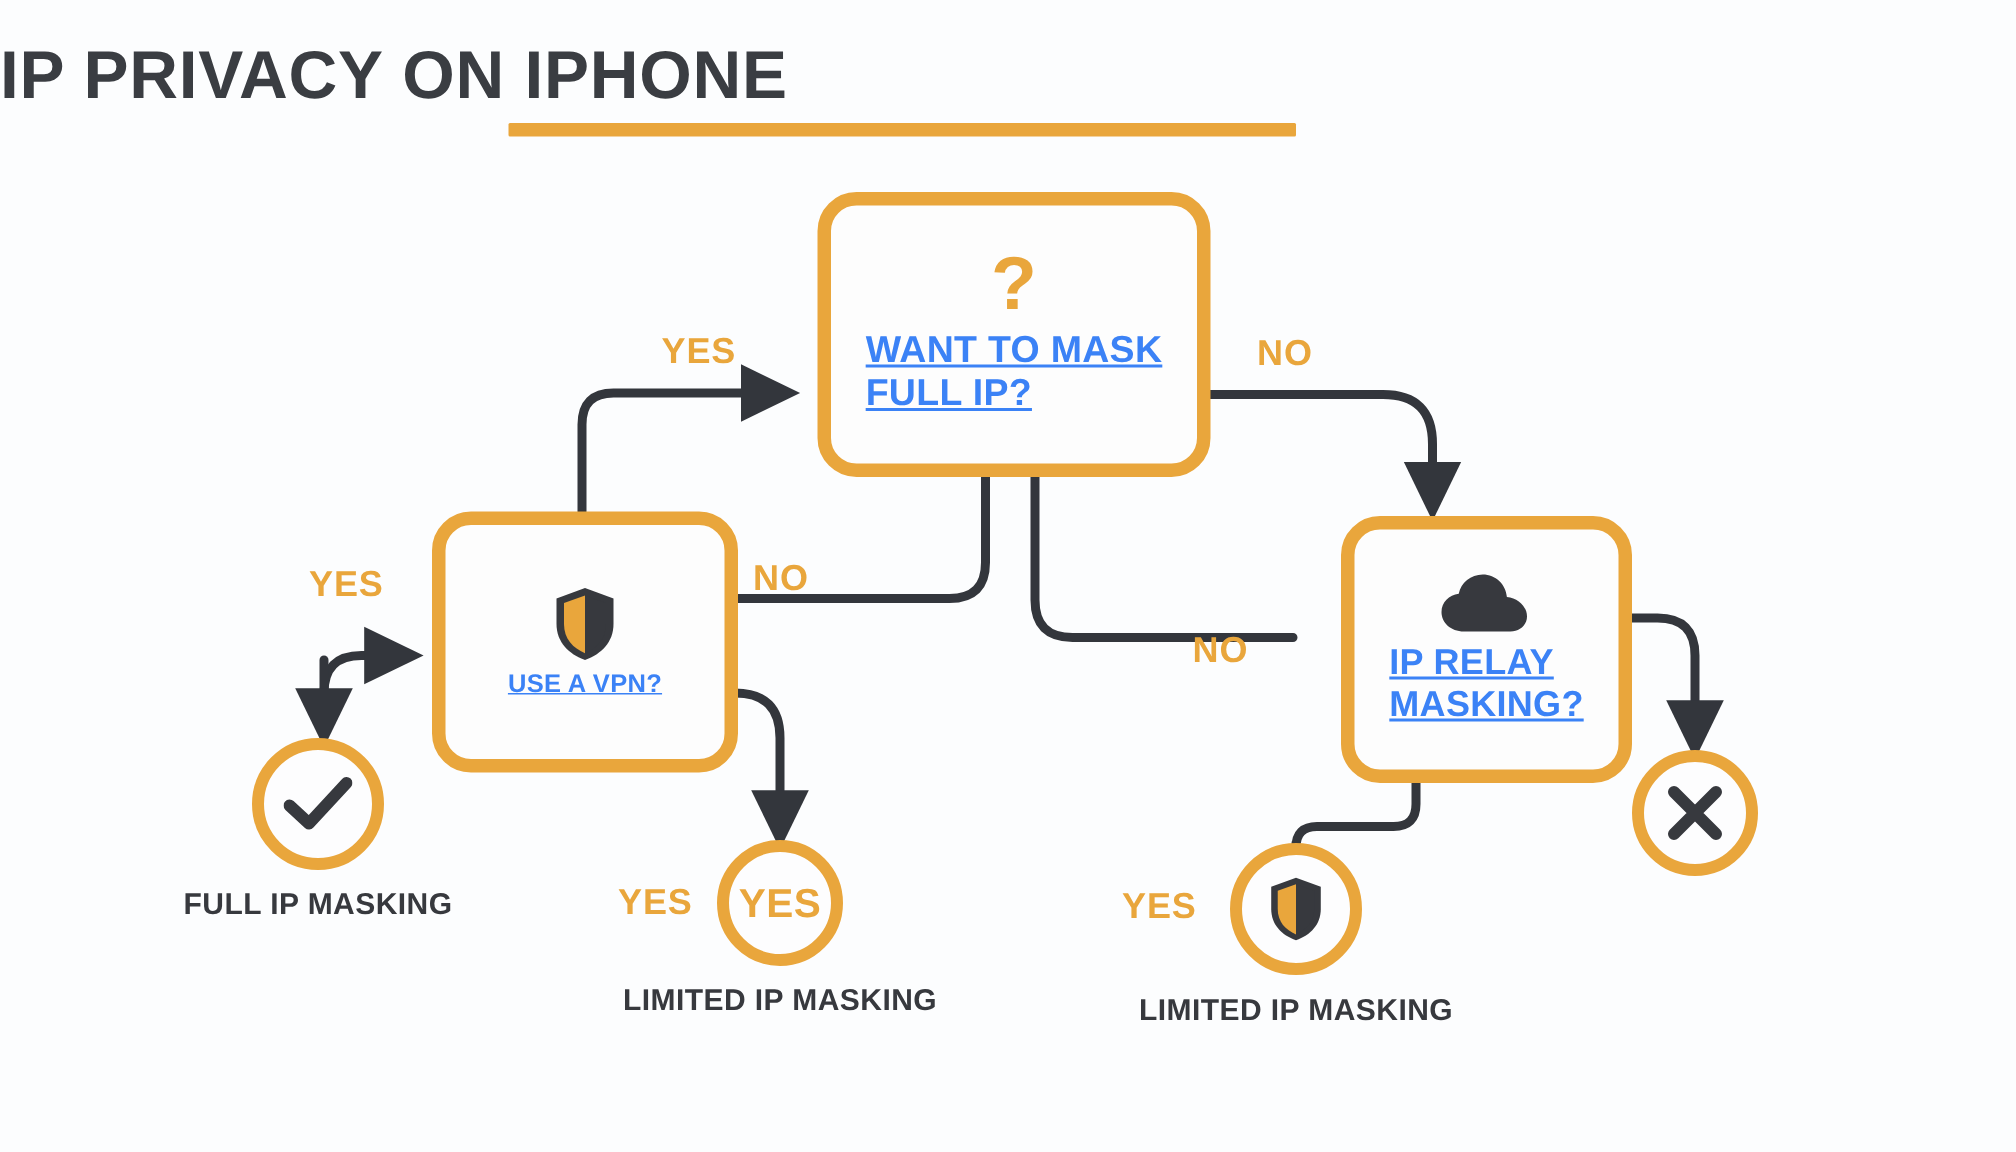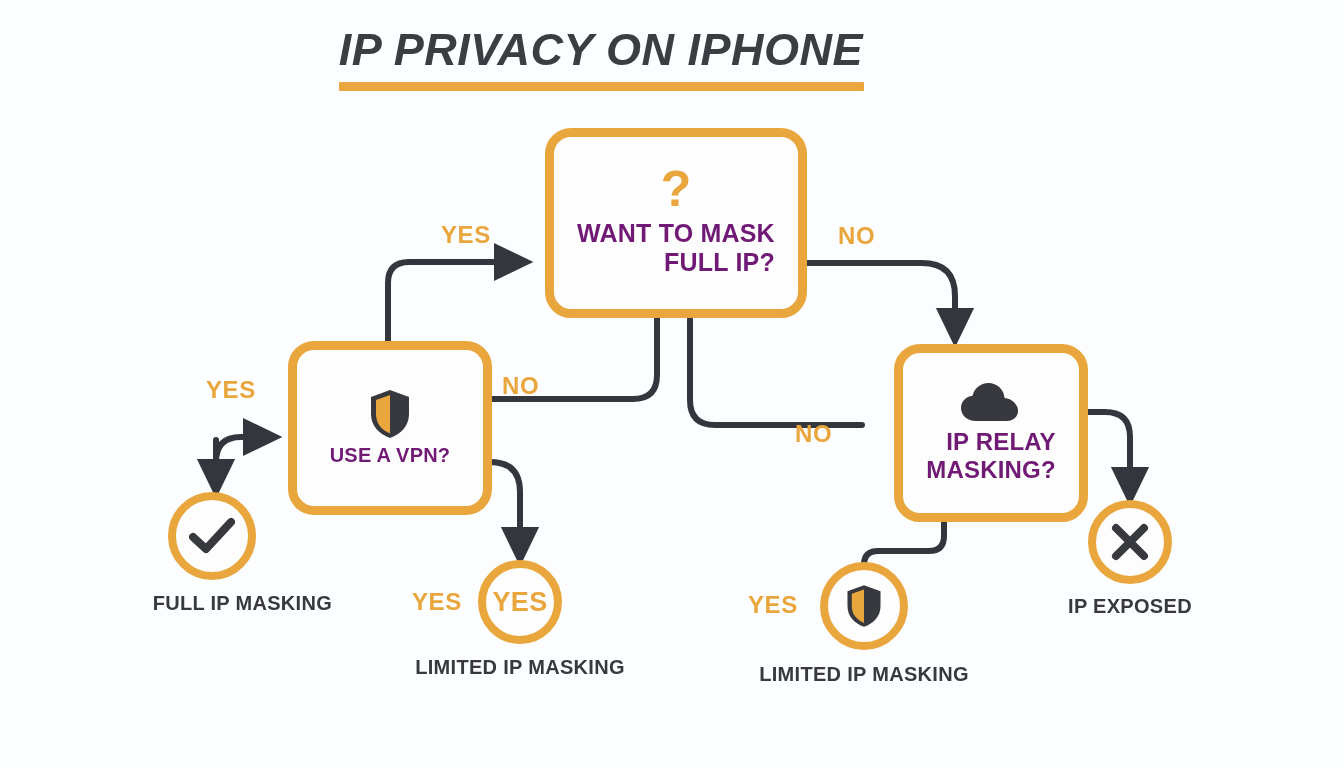--- a/index.html
+++ b/index.html
@@ -15,22 +15,20 @@
     overflow: hidden;
     font-family: "Liberation Sans", sans-serif;
   }
 
   
   #title-block {
     position: absolute;
     left: 0;
     top: 26px;
     width: 1202px;
-    text-align: center;
-    font-style: italic;
   }
   #page-title {
     font-size: 45px;
     font-weight: bold;
     letter-spacing: 0.5px;
     color: #3a3d42;
     line-height: 1.05;
     display: block;
   }
   #title-underline {
@@ -64,25 +62,26 @@
     justify-content: center;
     z-index: 3;
   }
   .node-icon {
     display: flex;
     align-items: center;
     justify-content: center;
     margin-bottom: 4px;
   }
   .node-label {
-    color: #701a75;
-    font-weight: bold;
-    text-align: right;
+    color: #3b82f6;
+    font-weight: bold;
+    text-align: left;
     line-height: 1.18;
     letter-spacing: 0.2px;
+    text-decoration: underline;
   }
 
   #box-mask-ip {
     left: 545px;
     top: 128px;
     width: 262px;
     height: 190px;
   }
   #box-mask-ip .node-label { font-size: 25px; }
   #qmark {
@@ -92,21 +91,21 @@
     line-height: 0.85;
     margin-bottom: 8px;
   }
 
   #box-use-vpn {
     left: 288px;
     top: 341px;
     width: 204px;
     height: 174px;
   }
-  #box-use-vpn .node-label { font-size: 20px; }
+  #box-use-vpn .node-label { font-size: 17px; }
 
   #box-ip-relay {
     left: 894px;
     top: 344px;
     width: 194px;
     height: 178px;
   }
   #box-ip-relay .node-label { font-size: 24px; }
 
   
@@ -128,21 +127,21 @@
     color: #37393e;
     font-size: 20px;
     font-weight: bold;
     letter-spacing: 0.3px;
     white-space: nowrap;
     text-align: center;
   }
 
   #outcome-full { left: 168px; top: 492px; }
   #outcome-full .outcome-circle { width: 88px; height: 88px; }
-  #outcome-full .outcome-text { left: -76px; top: 100px; width: 240px; text-align: right; }
+  #outcome-full .outcome-text { left: -76px; top: 100px; width: 240px; }
 
   #outcome-limited-vpn { left: 478px; top: 560px; }
   #outcome-limited-vpn .outcome-circle { width: 84px; height: 84px; }
   #outcome-limited-vpn .outcome-text { left: -120px; top: 96px; width: 324px; }
   #circle-yes-text {
     color: #e9a63c;
     font-size: 27px;
     font-weight: bold;
     letter-spacing: 0.3px;
   }
@@ -266,21 +265,20 @@
     </div>
     <div class="outcome-text">LIMITED IP MASKING</div>
   </div>
 
   <div id="outcome-exposed" class="outcome">
     <div class="outcome-circle">
       <svg width="38" height="38" viewBox="0 0 38 38" xmlns="http://www.w3.org/2000/svg">
         <path d="M5 5 L33 33 M33 5 L5 33" fill="none" stroke="#37393e" stroke-width="8" stroke-linecap="round"></path>
       </svg>
     </div>
-    <div class="outcome-text">IP EXPOSED</div>
   </div>
 
   <div id="lbl-yes-top" class="edge-label">YES</div>
   <div id="lbl-no-top" class="edge-label">NO</div>
   <div id="lbl-no-vpn" class="edge-label">NO</div>
   <div id="lbl-yes-vpn" class="edge-label">YES</div>
   <div id="lbl-no-relay" class="edge-label">NO</div>
   <div id="lbl-yes-limited-vpn" class="edge-label">YES</div>
   <div id="lbl-yes-limited-relay" class="edge-label">YES</div>
 

